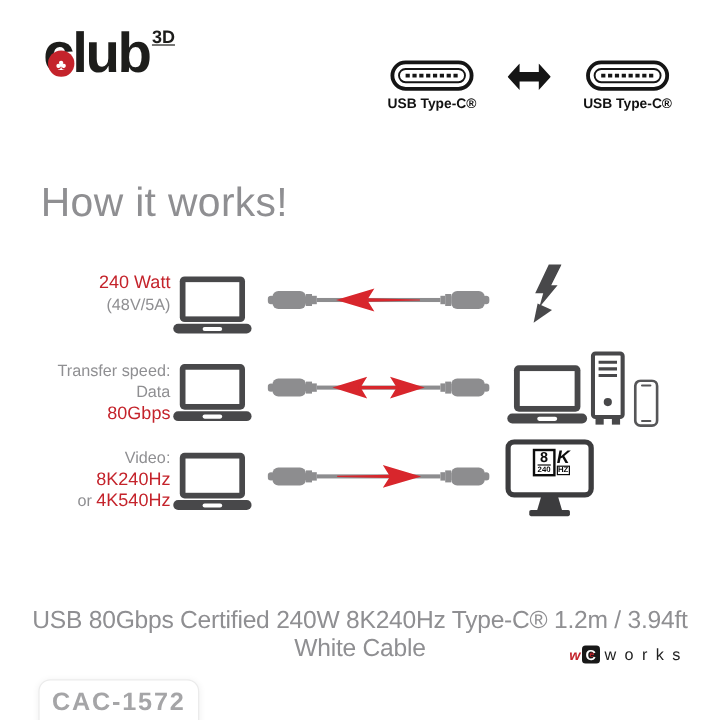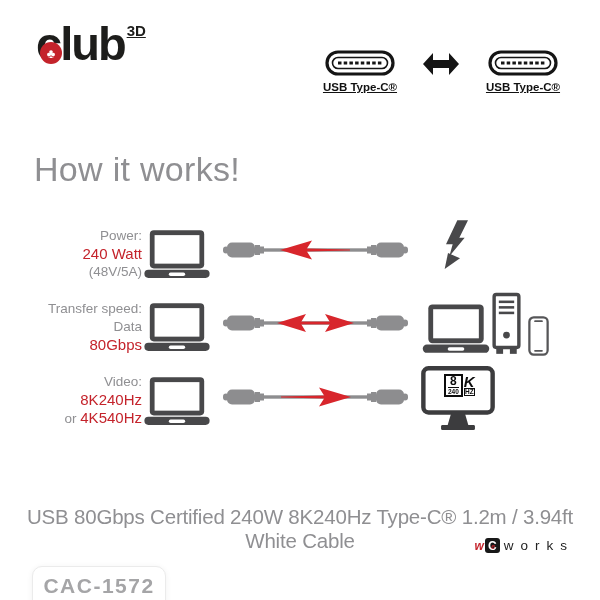--- a/index.html
+++ b/index.html
@@ -9,21 +9,21 @@
 
   
   .logo{left:36px;top:20px;width:160px;height:62px;}
   .logo-text{font-size:47px;font-weight:bold;color:#1d1d1b;letter-spacing:-2px;line-height:1;}
   .logo-sup{position:relative;top:-24px;left:2px;font-size:15px;font-weight:bold;color:#1d1d1b;letter-spacing:0;text-decoration:underline;}
   .logo-badge{position:absolute;left:4px;top:22px;width:22px;height:22px;border-radius:50%;
               background:#c4232b;display:flex;align-items:center;justify-content:center;}
   .logo-club-symbol{color:#fff;font-size:13px;line-height:1;}
 
   
-  .usbc-label{width:110px;text-align:center;font-size:11.5px;font-weight:bold;color:#111;letter-spacing:0;text-decoration:underline;}
+  .usbc-label{width:110px;text-align:center;font-size:11.5px;font-weight:bold;color:#111;letter-spacing:0;}
 
   
   .title{left:34px;top:108px;font-size:34px;color:#8f8f92;letter-spacing:0.3px;margin-top:42px;}
 
   
   .rowlabel{width:124px;text-align:right;font-size:13.5px;color:#8f8f92;line-height:18px;}
   .redval{color:#c4232b;font-weight:normal;font-size:15px;}
 
   
   .badge8k{left:444px;top:374px;display:flex;align-items:stretch;background:#fff;}
@@ -72,21 +72,20 @@
   <svg class="abs" style="left:488px;top:50px" width="70" height="26" viewBox="0 0 70 26">
     <rect x="2" y="2" width="66" height="22" rx="11" fill="#fff" stroke="#151515" stroke-width="3.2"></rect>
     <rect x="7.5" y="7.5" width="55" height="11" rx="5.5" fill="none" stroke="#151515" stroke-width="1.6"></rect>
     <line x1="13" y1="13" x2="57" y2="13" stroke="#151515" stroke-width="3.2" stroke-dasharray="3.5 2.2"></line>
   </svg>
   <div class="abs usbc-label" style="left:468px;top:81px">USB Type-C®</div>
 
   <div class="abs title">How it works!</div>
 
   <div class="abs rowlabel" style="left:18px;top:227px">
-    <div>Power:</div>
     <div class="redval">240 Watt</div>
     <div>(48V/5A)</div>
   </div>
 
   <svg class="abs" style="left:143px;top:229px" width="68" height="53" viewBox="0 0 100 78">
     <rect x="10" y="2" width="80" height="56" rx="6" fill="#48484a"></rect>
     <rect x="17" y="9" width="66" height="42" fill="#fff"></rect>
     <rect x="2" y="60" width="96" height="12" rx="6" fill="#48484a"></rect>
     <rect x="38" y="64" width="24" height="5" rx="2.5" fill="#fff"></rect>
   </svg>

